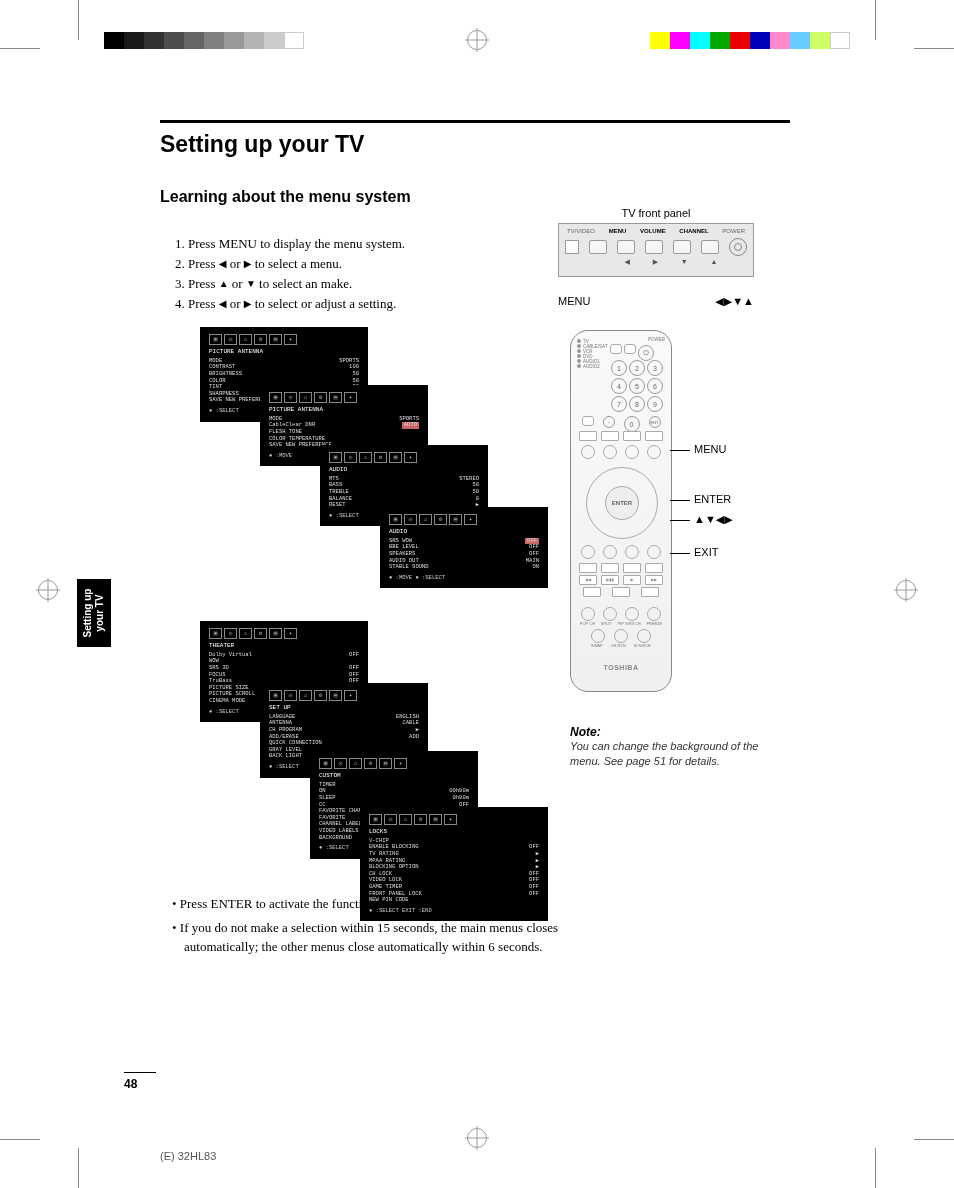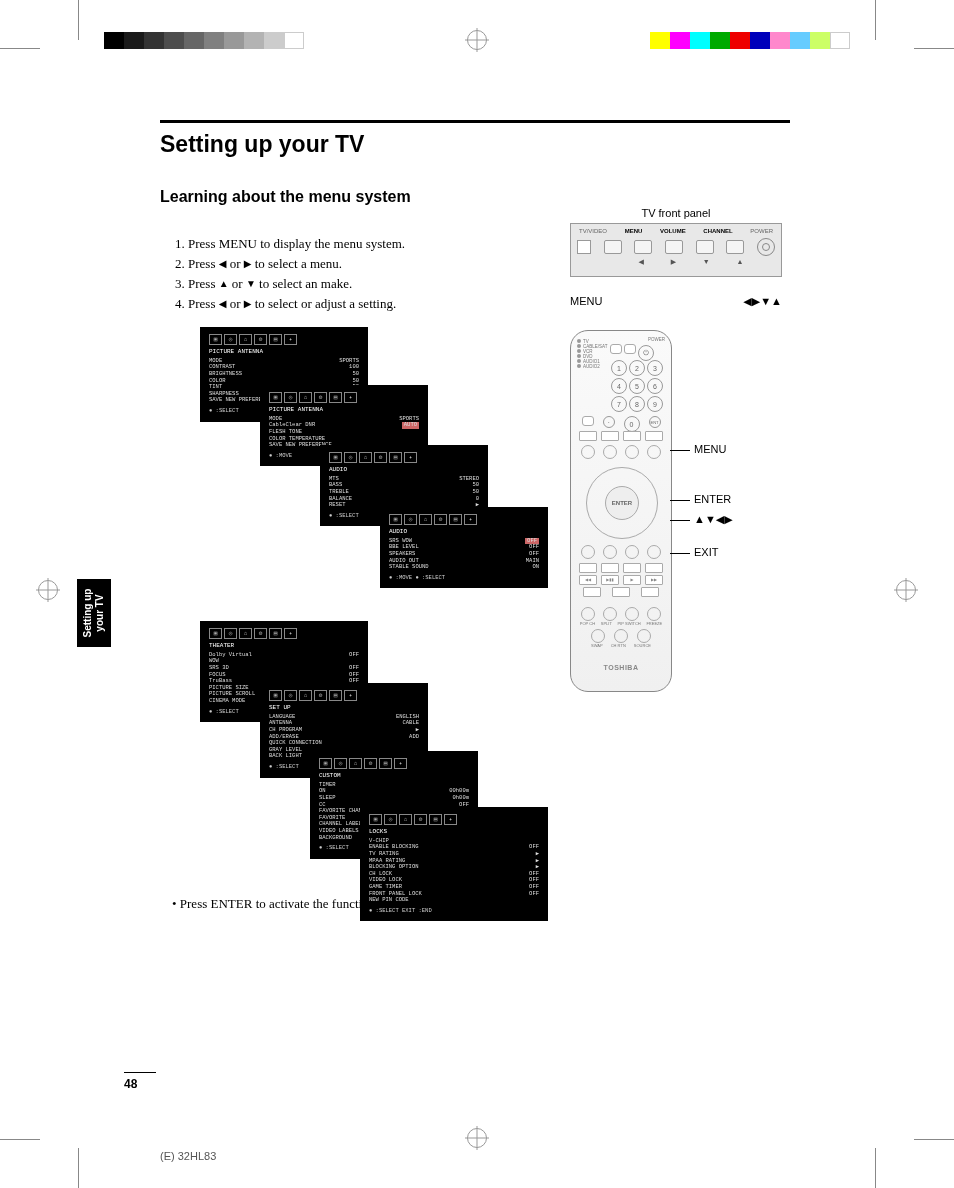--- a/index.html
+++ b/index.html
@@ -134,22 +134,22 @@
     line-height: 9px;
     color: #aaa;
   }
   .osd .title { color: #fff; margin: 3px 0; font-size: 6px; }
   .osd .row { display: flex; justify-content: space-between; font-size: 5.5px; color: #ddd; white-space: nowrap; }
   .osd .footer { font-size: 5.5px; margin-top: 4px; color: #ccc; }
   .osd .hl { background: #c66; padding: 0 2px; }
 
   .front-panel {
     position: absolute;
-    left: 570px; top: 207px;
-    width: 212px;
+    left: 558px; top: 207px;
+    width: 196px;
     font-family: Arial, sans-serif;
   }
   .fp-label { text-align: center; font-size: 11px; margin-bottom: 4px; }
   .fp-box {
     background: #e8e8e8;
     border: 1px solid #999;
     padding: 4px 6px 10px 6px;
     position: relative;
   }
   .fp-row1 { display: flex; justify-content: space-between; font-size: 6px; color: #666; padding: 0 2px 2px 2px; }
@@ -583,20 +583,21 @@
               <span>NEW PIN CODE</span>
               <span></span>
             </div>
           </div>
         <div class="footer">● :SELECT     EXIT :END</div>
       </div>
     </div>
 
     <ul class="bullet-list">
       <li>Press ENTER to activate the function settings in the menus.</li>
+      <li>If you do not make a selection within 15 seconds, the main menus closes automatically; the other menus close automatically within 6 seconds.</li>
     </ul>
   </div>
 
   <div class="front-panel">
     <div class="fp-label">TV front panel</div>
     <div class="fp-box">
       <div class="fp-row1">
         <span>TV/VIDEO</span>
         <b>MENU</b>
         <b>VOLUME</b>
@@ -721,16 +722,20 @@
 
   <div class="callout-line" style="left:670px; top:450px; width:20px;"></div>
   <div class="remote-callout" style="left:694px; top:443px;">MENU</div>
   <div class="callout-line" style="left:670px; top:500px; width:20px;"></div>
   <div class="remote-callout" style="left:694px; top:493px;">ENTER</div>
   <div class="callout-line" style="left:670px; top:520px; width:20px;"></div>
   <div class="remote-callout" style="left:694px; top:513px;">▲▼◀▶</div>
   <div class="callout-line" style="left:670px; top:553px; width:20px;"></div>
   <div class="remote-callout" style="left:694px; top:546px;">EXIT</div>
 
+  <div class="note-block">
+    <div class="note-title">Note:</div>
+    <div class="note-text">You can change the background of the menu. See page 51 for details.</div>
+  </div>
 
   <div class="page-num">48</div>
   <div class="footer-code">(E) 32HL83</div>
 </div>
 
 </body></html>

